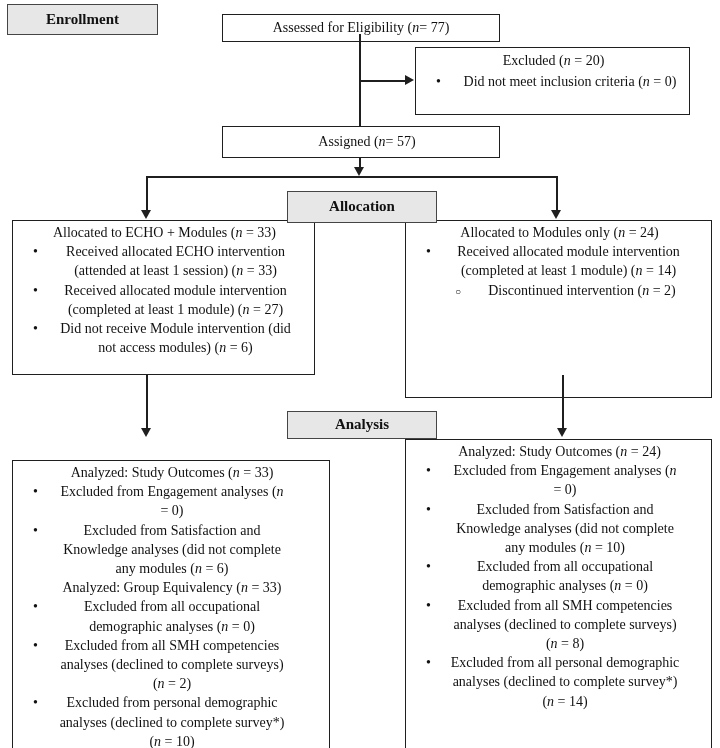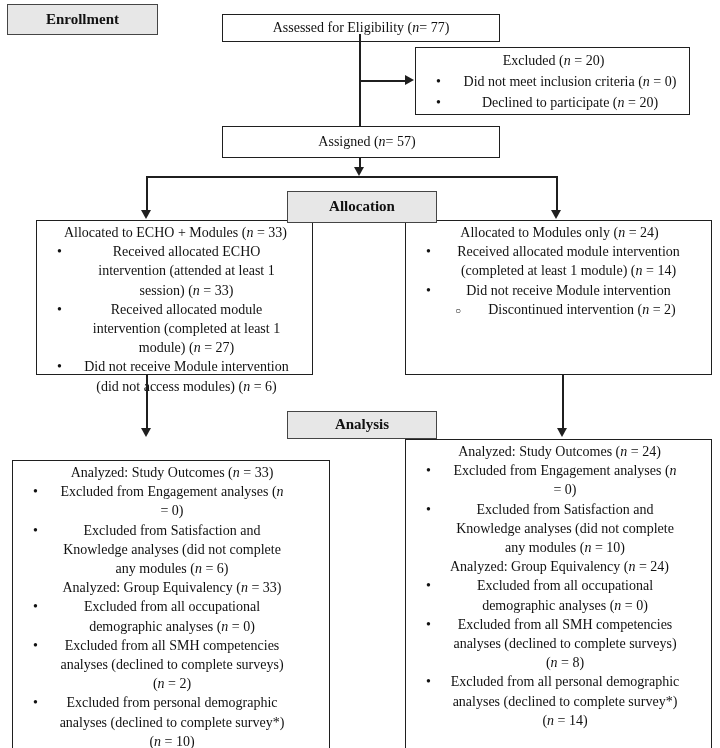--- a/index.html
+++ b/index.html
@@ -44,54 +44,51 @@
 
   <div class="box stage-label center-text" style="left:7px; top:4px; width:151px; height:31px;">Enrollment</div>
   <div class="box stage-label center-text" style="left:287px; top:191px; width:150px; height:32px;">Allocation</div>
   <div class="box stage-label center-text" style="left:287px; top:411px; width:150px; height:28px;">Analysis</div>
 
   <div class="box center-text" style="left:222px; top:14px; width:278px; height:28px;">Assessed for Eligibility (<i>n</i> = 77)</div>
 
   <div class="box pad excl-box" style="left:415px; top:47px; width:275px; height:68px; line-height:21px;">
     <div class="title">Excluded (<i>n</i> = 20)</div>
     <div class="bullet">Did not meet inclusion criteria (<i>n</i> = 0)</div>
-    <div class="bullet">Declined to participate (<i>n</i> = 20)</div>
   </div>
 
   <div class="box center-text" style="left:222px; top:126px; width:278px; height:32px;padding-left:12px;">Assigned (<i>n</i> = 57)</div>
 
-  <div class="box pad alloc-l" style="left:12px; top:220px; width:277px; height:155px;margin-left:24px;">
+  <div class="box pad alloc-l" style="left:12px; top:220px; width:303px; height:155px;">
     <div class="title">Allocated to ECHO + Modules (<i>n</i> = 33)</div>
     <div class="bullet">Received allocated ECHO intervention (attended at least 1 session) (<i>n</i> = 33)</div>
     <div class="bullet">Received allocated module intervention (completed at least 1 module) (<i>n</i> = 27)</div>
     <div class="bullet">Did not receive Module intervention (did not access modules) (<i>n</i> = 6)</div>
   </div>
 
-  <div class="box pad alloc-r" style="left:405px; top:220px; width:307px; height:155px;">
+  <div class="box pad alloc-r" style="left:405px; top:220px; width:307px; height:178px;">
     <div class="title">Allocated to Modules only (<i>n</i> = 24)</div>
     <div class="bullet">Received allocated module intervention (completed at least 1 module) (<i>n</i> = 14)</div>
-    <div class="bullet">Did not receive Module intervention</div>
     <div class="sub">Discontinued intervention (<i>n</i> = 2)</div>
   </div>
 
   <div class="box pad ana-l" style="left:12px; top:460px; width:318px; height:299px;">
     <div class="title">Analyzed: Study Outcomes (<i>n</i> = 33)</div>
     <div class="bullet">Excluded from Engagement analyses (<i>n</i> = 0)</div>
     <div class="bullet">Excluded from Satisfaction and Knowledge analyses (did not complete any modules (<i>n</i> = 6)</div>
     <div class="title">Analyzed: Group Equivalency (<i>n</i> = 33)</div>
     <div class="bullet">Excluded from all occupational demographic analyses (<i>n</i> = 0)</div>
     <div class="bullet">Excluded from all SMH competencies analyses (declined to complete surveys) (<i>n</i> = 2)</div>
     <div class="bullet">Excluded from personal demographic analyses (declined to complete survey*) (<i>n</i> = 10)</div>
   </div>
 
   <div class="box pad ana-r" style="left:405px; top:439px; width:307px; height:365px;">
     <div class="title">Analyzed: Study Outcomes (<i>n</i> = 24)</div>
     <div class="bullet">Excluded from Engagement analyses (<i>n</i> = 0)</div>
     <div class="bullet">Excluded from Satisfaction and Knowledge analyses (did not complete any modules (<i>n</i> = 10)</div>
-    <div class="title">Analyzed: Group Equivalency (<i>n</i> = 24)</div>
     <div class="bullet">Excluded from all occupational demographic analyses (<i>n</i> = 0)</div>
     <div class="bullet">Excluded from all SMH competencies analyses (declined to complete surveys) (<i>n</i> = 8)</div>
     <div class="bullet">Excluded from all personal demographic analyses (declined to complete survey*) (<i>n</i> = 14)</div>
   </div>
 
   <div class="vline" style="left:359px; top:34px; height:93px;"></div>
   <div class="hline" style="left:360px; top:80px; width:46px;"></div>
   <div class="arr right" style="left:405px; top:75px;"></div>
 
   <div class="vline" style="left:359px; top:158px; height:11px;"></div>

